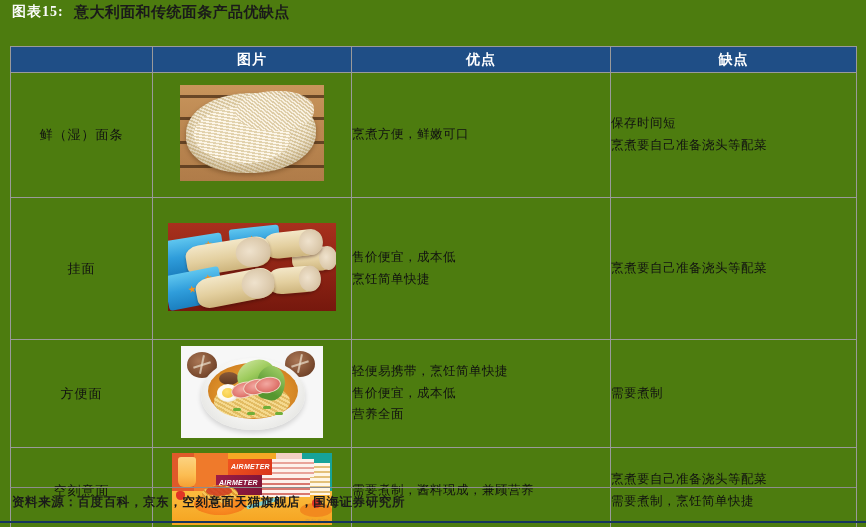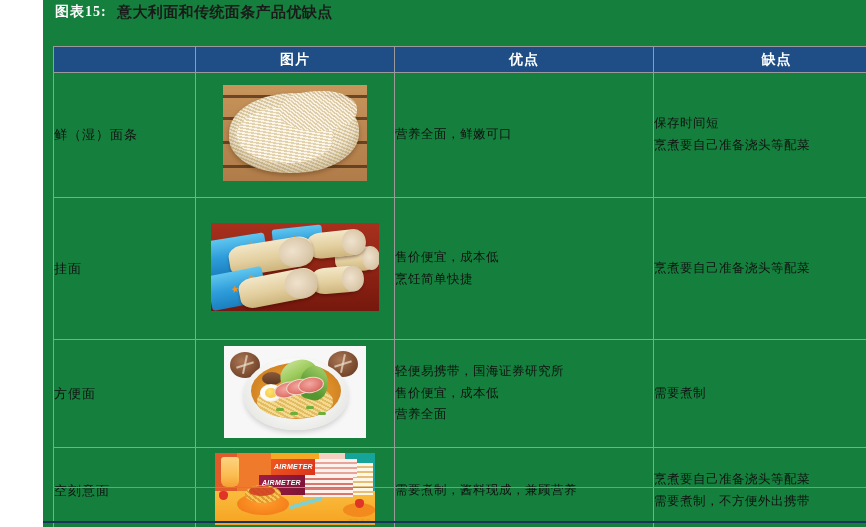--- a/index.html
+++ b/index.html
@@ -8,22 +8,21 @@
     background: #ffffff;
   }
   body {
     width: 866px; height: 527px;
     position: relative;
     font-family: "Liberation Serif", "DejaVu Serif", serif;
     overflow: hidden;
   }
   .page {
     position: absolute; inset: 0;
-    background: #15803d;
-    margin-left: 43px;
+    background: #4d7c0f;
   }
 
   
   .fig-no {
     position: absolute;
     left: 12px; top: 3px;
     font-size: 14px;
     font-weight: bold;
     color: #fbfbfb;
     letter-spacing: 1px;
@@ -63,21 +62,21 @@
     height: 26px;
     font-size: 14px;
     font-weight: bold;
     text-align: center;
     border-color: #14355c;
     letter-spacing: 1px;
   }
   thead th.blank { }
 
   td.c-name {
-    text-align: left;
+    text-align: center;
     font-size: 13px;
     color: #111;
     letter-spacing: 1px;
   }
   td.c-img {
     text-align: center;
     padding: 6px 0;
   }
   td.c-text {
     font-size: 12.5px;
@@ -274,21 +273,21 @@
               <span class="slat s1"></span>
               <span class="slat s2"></span>
               <span class="slat s3"></span>
               <span class="slat s4"></span>
               <span class="pile"></span>
               <span class="pile2"></span>
               <span class="pile3"></span>
             </span>
           </td>
           <td class="c-text">
-            <div>营养全面，鲜嫩可口</div>
+            <div>烹煮方便，鲜嫩可口</div>
           </td>
           <td class="c-text">
             <div>保存时间短</div>
             <div>烹煮要自己准备浇头等配菜</div>
           </td>
         </tr>
 
         <tr style="height:142px">
           <td class="c-name">挂面</td>
           <td class="c-img">
@@ -336,21 +335,21 @@
               <span class="ham h1"></span>
               <span class="ham h2"></span>
               <span class="ham h3"></span>
               <span class="scal" style="left:52px;top:62px"></span>
               <span class="scal" style="left:66px;top:66px"></span>
               <span class="scal" style="left:82px;top:60px"></span>
               <span class="scal" style="left:94px;top:66px"></span>
             </span>
           </td>
           <td class="c-text">
-            <div>轻便易携带，国海证券研究所</div>
+            <div>轻便易携带，烹饪简单快捷</div>
             <div>售价便宜，成本低</div>
             <div>营养全面</div>
           </td>
           <td class="c-text">
             <div>需要煮制</div>
           </td>
         </tr>
 
         <tr style="height:86px">
           <td class="c-name">空刻意面</td>
@@ -379,24 +378,25 @@
               <span class="fork"></span>
               <span class="berry b-1"></span>
               <span class="wm">空刻意面</span>
             </span>
           </td>
           <td class="c-text">
             <div>需要煮制，酱料现成，兼顾营养</div>
           </td>
           <td class="c-text">
             <div>烹煮要自己准备浇头等配菜</div>
-            <div>需要煮制，不方便外出携带</div>
+            <div>需要煮制，烹饪简单快捷</div>
           </td>
         </tr>
 
       </tbody>
     </table>
   </div>
 
   <div class="src-rule"></div>
+  <div class="src-line">资料来源：百度百科，京东，空刻意面天猫旗舰店，国海证券研究所</div>
   <div class="bottom-rule"></div>
 
 </div>
 
 </body></html>

